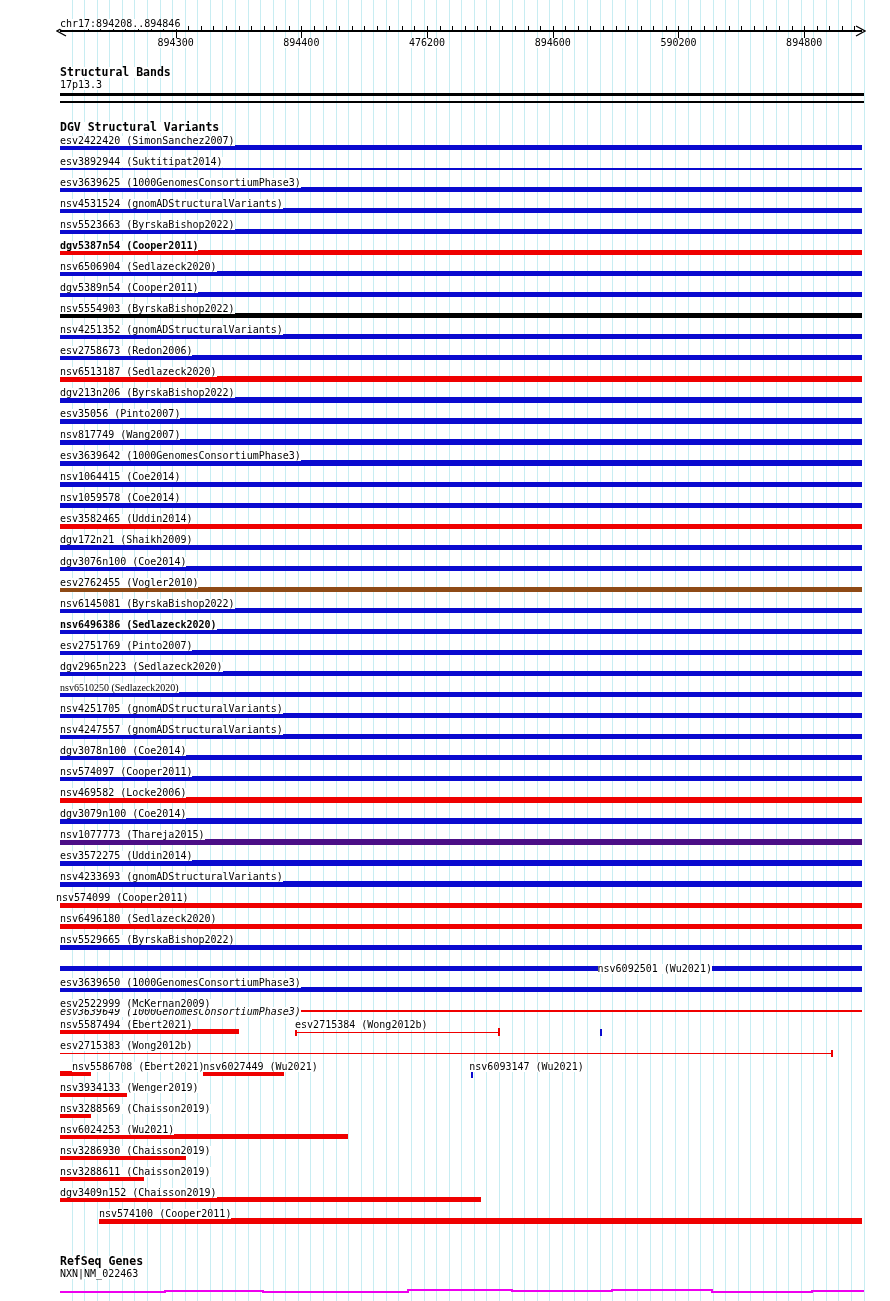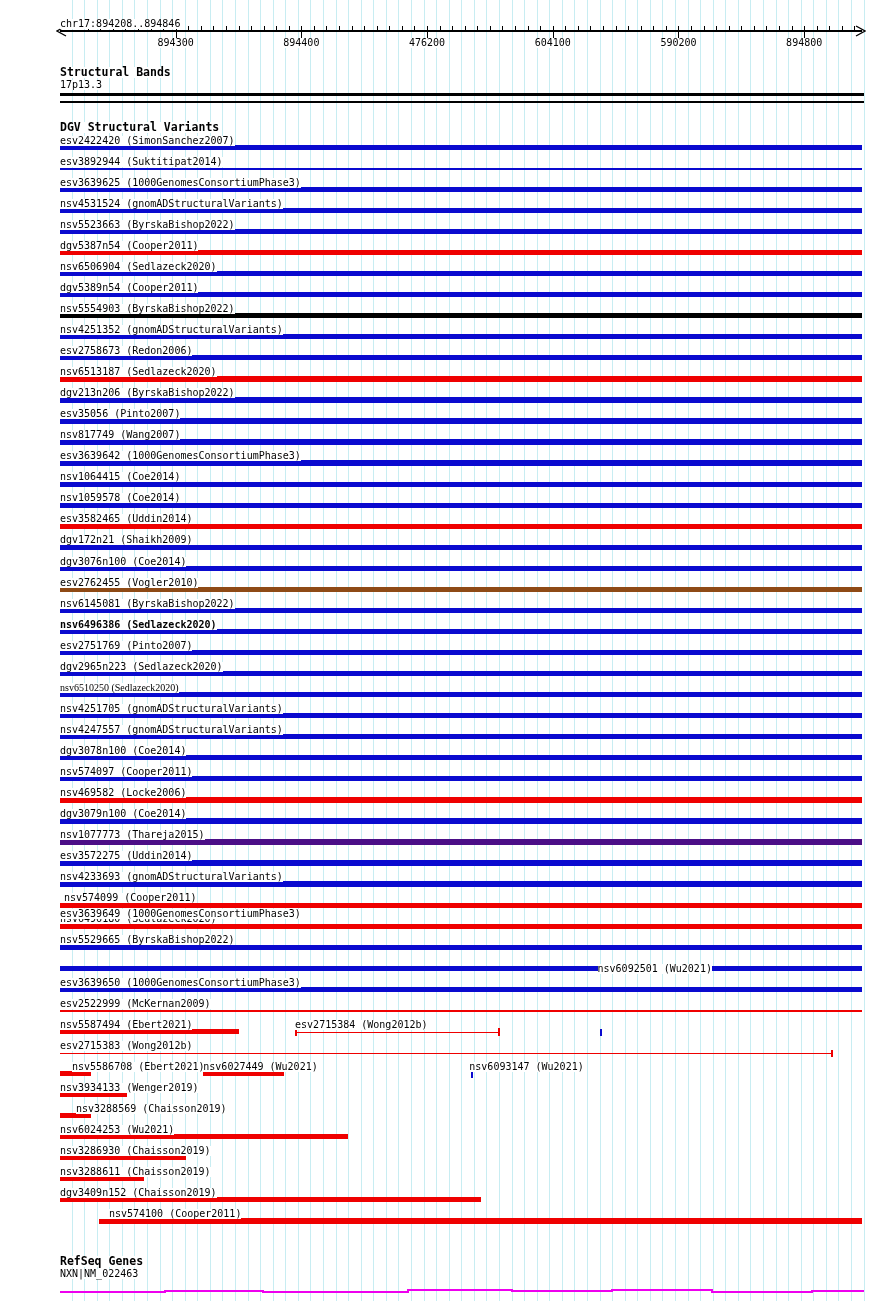--- a/index.html
+++ b/index.html
@@ -93,21 +93,21 @@
       <div class="tick" style="left: 829.317px; top: 26px; width: 1px; height: 4.5px; background: rgb(0, 0, 0);"></div>
       <div class="tick" style="left: 841.887px; top: 26px; width: 1px; height: 4.5px; background: rgb(0, 0, 0);"></div>
       <div class="tick" style="left: 854.458px; top: 26px; width: 1px; height: 4.5px; background: rgb(0, 0, 0);"></div>
       <div class="tick" style="left: 175.649px; top: 31.6px; width: 1px; height: 6px; background: rgb(0, 0, 0);"></div>
       <div class="lbl centerx" style="left: 175.649px; top: 38px;">894300</div>
       <div class="tick" style="left: 301.354px; top: 31.6px; width: 1px; height: 6px; background: rgb(0, 0, 0);"></div>
       <div class="lbl centerx" style="left: 301.354px; top: 38px;">894400</div>
       <div class="tick" style="left: 427.06px; top: 31.6px; width: 1px; height: 6px; background: rgb(0, 0, 0);"></div>
       <div class="lbl centerx" style="left: 427.06px; top: 38px;">476200</div>
       <div class="tick" style="left: 552.765px; top: 31.6px; width: 1px; height: 6px; background: rgb(0, 0, 0);"></div>
-      <div class="lbl centerx" style="left: 552.765px; top: 38px;">604100</div>
+      <div class="lbl centerx" style="left: 552.765px; top: 38px;">894600</div>
       <div class="tick" style="left: 678.47px; top: 31.6px; width: 1px; height: 6px; background: rgb(0, 0, 0);"></div>
       <div class="lbl centerx" style="left: 678.47px; top: 38px;">590200</div>
       <div class="tick" style="left: 804.176px; top: 31.6px; width: 1px; height: 6px; background: rgb(0, 0, 0);"></div>
       <div class="lbl centerx" style="left: 804.176px; top: 38px;">894800</div>
     </div>
 </div>
 
 <div>
   <div class="hdr" style="left:60px;top:67px;">Structural Bands</div>
   <div class="lbl" style="left:60px;top:80px;">17p13.3</div>
@@ -122,21 +122,21 @@
       <div class="lbl" style="left: 60px; top: 135.5px;">esv2422420 (SimonSanchez2007)</div>
       <div class="glyph" style="left: 60px; top: 168.45px; width: 802px; height: 1.8px; background: rgb(10, 10, 207);"></div>
       <div class="lbl" style="left: 60px; top: 156.55px;">esv3892944 (Suktitipat2014)</div>
       <div class="glyph" style="left: 60px; top: 186.8px; width: 802px; height: 5.3px; background: rgb(10, 10, 207);"></div>
       <div class="lbl" style="left: 60px; top: 177.6px;">esv3639625 (1000GenomesConsortiumPhase3)</div>
       <div class="glyph" style="left: 60px; top: 207.85px; width: 802px; height: 5.3px; background: rgb(10, 10, 207);"></div>
       <div class="lbl" style="left: 60px; top: 198.65px;">nsv4531524 (gnomADStructuralVariants)</div>
       <div class="glyph" style="left: 60px; top: 228.9px; width: 802px; height: 5.3px; background: rgb(10, 10, 207);"></div>
       <div class="lbl" style="left: 60px; top: 219.7px;">nsv5523663 (ByrskaBishop2022)</div>
       <div class="glyph" style="left: 60px; top: 249.95px; width: 802px; height: 5.3px; background: rgb(239, 0, 0);"></div>
-      <div class="lbl" style="left: 60px; top: 240.75px;">dgv5387n54 (Cooper2011)</div>
+      <div class="lbl" style="left: 60px; top: 240.75px; font-weight: bold;">dgv5387n54 (Cooper2011)</div>
       <div class="glyph" style="left: 60px; top: 271px; width: 802px; height: 5.3px; background: rgb(10, 10, 207);"></div>
       <div class="lbl" style="left: 60px; top: 261.8px;">nsv6506904 (Sedlazeck2020)</div>
       <div class="glyph" style="left: 60px; top: 292.05px; width: 802px; height: 5.3px; background: rgb(10, 10, 207);"></div>
       <div class="lbl" style="left: 60px; top: 282.85px;">dgv5389n54 (Cooper2011)</div>
       <div class="glyph" style="left: 60px; top: 313.1px; width: 802px; height: 5.3px; background: rgb(0, 0, 0);"></div>
       <div class="lbl" style="left: 60px; top: 303.9px;">nsv5554903 (ByrskaBishop2022)</div>
       <div class="glyph" style="left: 60px; top: 334.15px; width: 802px; height: 5.3px; background: rgb(10, 10, 207);"></div>
       <div class="lbl" style="left: 60px; top: 324.95px;">nsv4251352 (gnomADStructuralVariants)</div>
       <div class="glyph" style="left: 60px; top: 355.2px; width: 802px; height: 5.3px; background: rgb(10, 10, 207);"></div>
       <div class="lbl" style="left: 60px; top: 346px;">esv2758673 (Redon2006)</div>
@@ -184,27 +184,27 @@
       <div class="lbl" style="left: 60px; top: 788.05px;">nsv469582 (Locke2006)</div>
       <div class="glyph" style="left: 60px; top: 818.3px; width: 802px; height: 5.3px; background: rgb(10, 10, 207);"></div>
       <div class="lbl" style="left: 60px; top: 809.1px;">dgv3079n100 (Coe2014)</div>
       <div class="glyph" style="left: 60px; top: 839.35px; width: 802px; height: 5.3px; background: rgb(75, 14, 135);"></div>
       <div class="lbl" style="left: 60px; top: 830.15px;">nsv1077773 (Thareja2015)</div>
       <div class="glyph" style="left: 60px; top: 860.4px; width: 802px; height: 5.3px; background: rgb(10, 10, 207);"></div>
       <div class="lbl" style="left: 60px; top: 851.2px;">esv3572275 (Uddin2014)</div>
       <div class="glyph" style="left: 60px; top: 881.45px; width: 802px; height: 5.3px; background: rgb(10, 10, 207);"></div>
       <div class="lbl" style="left: 60px; top: 872.25px;">nsv4233693 (gnomADStructuralVariants)</div>
       <div class="glyph" style="left: 60px; top: 902.5px; width: 802px; height: 5.3px; background: rgb(239, 0, 0);"></div>
-      <div class="lbl" style="left: 64px; top: 893.3px; text-align: center;">nsv574099 (Cooper2011)</div>
+      <div class="lbl" style="left: 56px; top: 893.3px; text-align: center;">nsv574099 (Cooper2011)</div>
       <div class="glyph" style="left: 60px; top: 923.55px; width: 802px; height: 5.3px; background: rgb(239, 0, 0);"></div>
       <div class="lbl" style="left: 60px; top: 914.35px;">nsv6496180 (Sedlazeck2020)</div>
       <div class="glyph" style="left: 60px; top: 944.6px; width: 802px; height: 5.3px; background: rgb(10, 10, 207);"></div>
       <div class="lbl" style="left: 60px; top: 935.4px;">nsv5529665 (ByrskaBishop2022)</div>
       <div class="glyph" style="left: 60px; top: 965.65px; width: 802px; height: 5.3px; background: rgb(10, 10, 207);"></div>
-      <div class="lbl" style="left: 60px; top: 909px;">esv3639649 (1000GenomesConsortiumPhase3)</div>
+      <div class="lbl" style="left: 60px; top: 1007px; font-style: italic;">esv3639649 (1000GenomesConsortiumPhase3)</div>
       <div class="glyph" style="left: 60px; top: 986.7px; width: 802px; height: 5.3px; background: rgb(10, 10, 207);"></div>
       <div class="lbl" style="left: 60px; top: 977.5px;">esv3639650 (1000GenomesConsortiumPhase3)</div>
       <div class="glyph" style="left: 60px; top: 1010.45px; width: 802px; height: 1.8px; background: rgb(239, 0, 0);"></div>
       <div class="lbl" style="left: 60px; top: 998.55px;">esv2522999 (McKernan2009)</div>
       <div class="glyph" style="left: 60px; top: 1028.8px; width: 178.502px; height: 5.3px; background: rgb(239, 0, 0);"></div>
       <div class="lbl" style="left: 60px; top: 1019.6px;">nsv5587494 (Ebert2021)</div>
       <div class="glyph" style="left: 295.069px; top: 1031.5px; width: 204.9px; height: 1.8px; background: rgb(239, 0, 0);"></div>
       <div class="glyph" style="left: 295.069px; top: 1028.3px; width: 2px; height: 8px; background: rgb(239, 0, 0);"></div>
       <div class="glyph" style="left: 497.969px; top: 1028.3px; width: 2px; height: 8px; background: rgb(239, 0, 0);"></div>
       <div class="lbl" style="left: 295.069px; top: 1019.6px;">esv2715384 (Wong2012b)</div>
@@ -215,31 +215,31 @@
       <div class="lbl" style="left: 60px; top: 1040.65px;">esv2715383 (Wong2012b)</div>
       <div class="glyph" style="left: 60px; top: 1070.9px; width: 31.4263px; height: 5.3px; background: rgb(239, 0, 0);"></div>
       <div class="lbl" style="left: 72px; top: 1061.7px;">nsv5586708 (Ebert2021)</div>
       <div class="glyph" style="left: 203.304px; top: 1070.9px; width: 80.4514px; height: 5.3px; background: rgb(239, 0, 0);"></div>
       <div class="lbl" style="left: 203.304px; top: 1061.7px;">nsv6027449 (Wu2021)</div>
       <div class="glyph" style="left: 471.313px; top: 1071.4px; width: 2px; height: 7px; background: rgb(10, 10, 207);"></div>
       <div class="lbl" style="left: 469.313px; top: 1061.7px;">nsv6093147 (Wu2021)</div>
       <div class="glyph" style="left: 60px; top: 1091.95px; width: 66.6238px; height: 5.3px; background: rgb(239, 0, 0);"></div>
       <div class="lbl" style="left: 60px; top: 1082.75px;">nsv3934133 (Wenger2019)</div>
       <div class="glyph" style="left: 60px; top: 1113px; width: 31.4263px; height: 5.3px; background: rgb(239, 0, 0);"></div>
-      <div class="lbl" style="left: 60px; top: 1103.8px; margin-left: 16px;">nsv3288569 (Chaisson2019)</div>
+      <div class="lbl" style="left: 60px; top: 1103.8px;">nsv3288569 (Chaisson2019)</div>
       <div class="glyph" style="left: 60px; top: 1134.05px; width: 287.865px; height: 5.3px; background: rgb(239, 0, 0);"></div>
       <div class="lbl" style="left: 60px; top: 1124.85px;">nsv6024253 (Wu2021)</div>
       <div class="glyph" style="left: 60px; top: 1155.1px; width: 125.705px; height: 5.3px; background: rgb(239, 0, 0);"></div>
       <div class="lbl" style="left: 60px; top: 1145.9px;">nsv3286930 (Chaisson2019)</div>
       <div class="glyph" style="left: 60px; top: 1176.15px; width: 84.2226px; height: 5.3px; background: rgb(239, 0, 0);"></div>
       <div class="lbl" style="left: 60px; top: 1166.95px;">nsv3288611 (Chaisson2019)</div>
       <div class="glyph" style="left: 60px; top: 1197.2px; width: 421.113px; height: 5.3px; background: rgb(239, 0, 0);"></div>
       <div class="lbl" style="left: 60px; top: 1188px;">dgv3409n152 (Chaisson2019)</div>
       <div class="glyph" style="left: 98.9687px; top: 1218.25px; width: 763.031px; height: 5.3px; background: rgb(239, 0, 0);"></div>
-      <div class="lbl" style="left: 98.9687px; top: 1209.05px; padding-left: 10px;">nsv574100 (Cooper2011)</div>
+      <div class="lbl" style="left: 98.9687px; top: 1209.05px;">nsv574100 (Cooper2011)</div>
     </div>
 </div>
 
 <div>
   <div class="hdr" style="left:60px;top:1256px;">RefSeq Genes</div>
   <div class="lbl" style="left:60px;top:1269px;">NXN|NM_022463</div>
   <svg id="gene-svg" width="890" height="1301">
     <path id="gene-path" fill="none" stroke-width="1.6" shape-rendering="crispEdges" d="M60,1292 L165,1292 L165,1291 L263,1291 L263,1292 L408,1292 L408,1290 L512,1290 L512,1291 L612,1291 L612,1290 L712,1290 L712,1292 L812,1292 L812,1291 L864,1291" stroke="#EE00EE"></path>
   </svg>
 </div>

